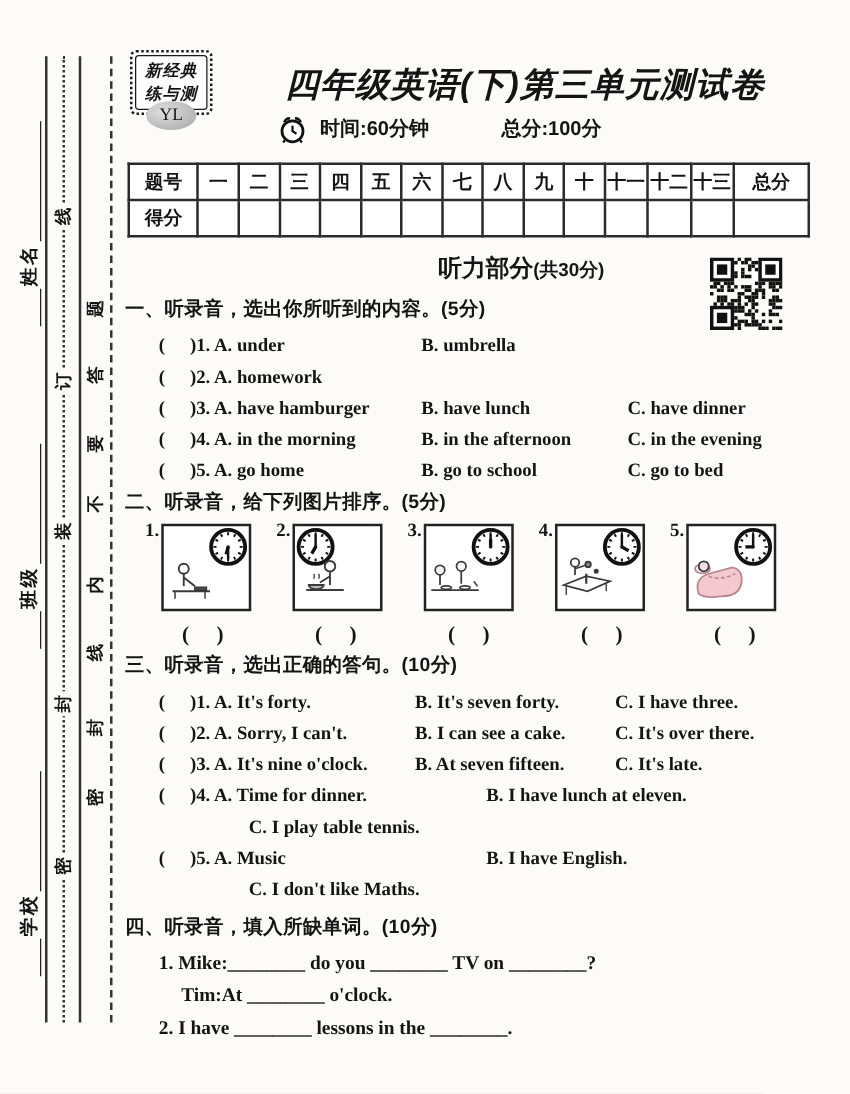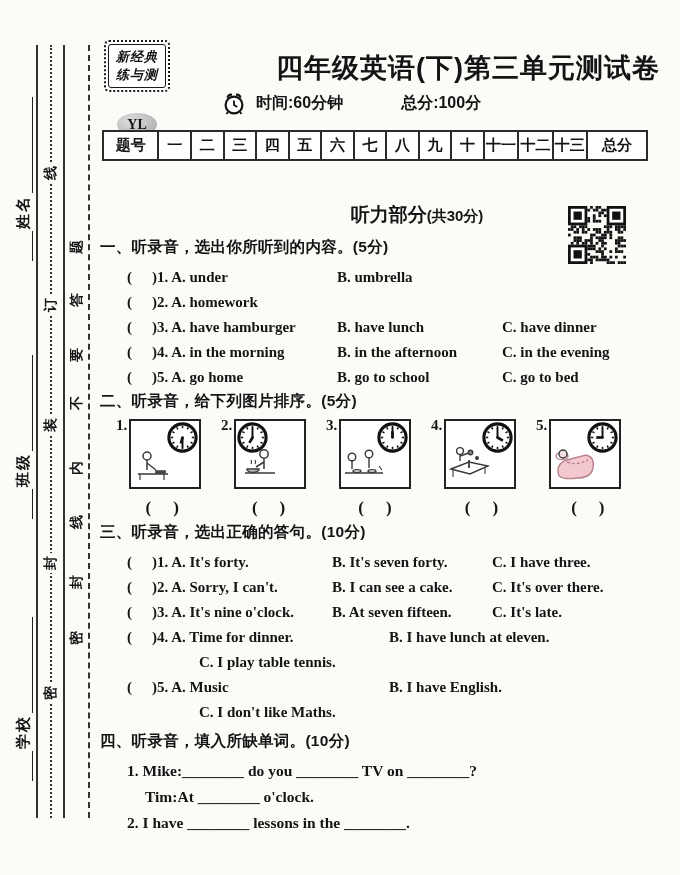--- a/index.html
+++ b/index.html
@@ -16,25 +16,25 @@
   .namefield{position:absolute;width:170px;height:20px;left:-62px;display:flex;align-items:flex-end;
              transform:rotate(-90deg);font-size:15px;font-weight:bold;white-space:nowrap;}
   .blank-short{display:inline-block;width:30px;border-bottom:1.5px solid #222;height:16px;}
   .blank-long{display:inline-block;width:96px;border-bottom:1.5px solid #222;height:16px;}
   .namefield .lbl{padding:0 2px;letter-spacing:2px;}
   
   .content{position:absolute;left:100px;top:0;width:548px;height:875px;}
   .stamp{position:absolute;left:4px;top:40px;width:58px;border:2px dotted #1a1a1a;border-radius:5px;padding:2px;background:#fff;}
   .stamp-inner{border:1.5px solid #1a1a1a;border-radius:3px;text-align:center;font-size:13px;
                font-weight:bold;font-style:italic;line-height:18px;padding:3px 1px;letter-spacing:1px;}
-  .title{position:absolute;left:80px;top:50px;width:480px;text-align:right;
-         font-size:27px;font-weight:900;letter-spacing:1px;}
-  .badge{position:absolute;left:17px;top:113px;width:40px;height:23px;border-radius:50%;
+  .title{position:absolute;left:80px;top:50px;width:480px;text-align:center;
+         font-size:27px;font-weight:900;letter-spacing:1px;font-style:italic;}
+  .badge{position:absolute;left:17px;top:81px;width:40px;height:23px;border-radius:50%;
          background:radial-gradient(ellipse at 35% 35%,#dedede,#a6a6a6);text-align:center;
-         line-height:23px;font-weight:bold;font-size:14px;font-family:"Liberation Serif",serif;}
+         line-height:23px;font-weight:normal;font-size:14px;font-family:"Liberation Serif",serif;}
   .meta{position:absolute;left:122px;top:91px;display:flex;align-items:center;
         font-size:16px;font-weight:bold;}
   .meta .gap{width:58px;}
   .meta svg{margin-right:10px;}
   table.score{position:absolute;left:2px;top:130px;border-collapse:collapse;table-layout:fixed;background:#fff;}
   table.score td{border:2px solid #2b2b2b;text-align:center;font-weight:bold;font-size:15px;
                  height:27px;padding:0;overflow:hidden;}
   .listen-head{position:absolute;left:86px;top:202px;width:462px;text-align:center;white-space:nowrap;}
   .listen-head .big{font-size:19px;font-weight:900;}
   .listen-head .note{font-size:15px;font-weight:bold;}
@@ -141,20 +141,37 @@
             <td style="width: 32px;">五</td>
             <td style="width: 32px;">六</td>
             <td style="width: 32px;">七</td>
             <td style="width: 32px;">八</td>
             <td style="width: 32px;">九</td>
             <td style="width: 32px;">十</td>
             <td style="width: 34px;">十一</td>
             <td style="width: 34px;">十二</td>
             <td style="width: 34px;">十三</td>
             <td style="width: 62px;">总分</td>
+          </tr>
+          <tr>
+            <td>得分</td>
+            <td></td>
+            <td></td>
+            <td></td>
+            <td></td>
+            <td></td>
+            <td></td>
+            <td></td>
+            <td></td>
+            <td></td>
+            <td></td>
+            <td></td>
+            <td></td>
+            <td></td>
+            <td></td>
           </tr>
         </tbody>
       </table>
 
     <div class="listen-head">
       <span class="big">听力部分</span><span class="note">(共30分)</span>
     </div>
 
     <div class="qr" id="qr"><svg width="58" height="58" viewBox="0 0 56.7 56.7">
           <g fill="#111">

